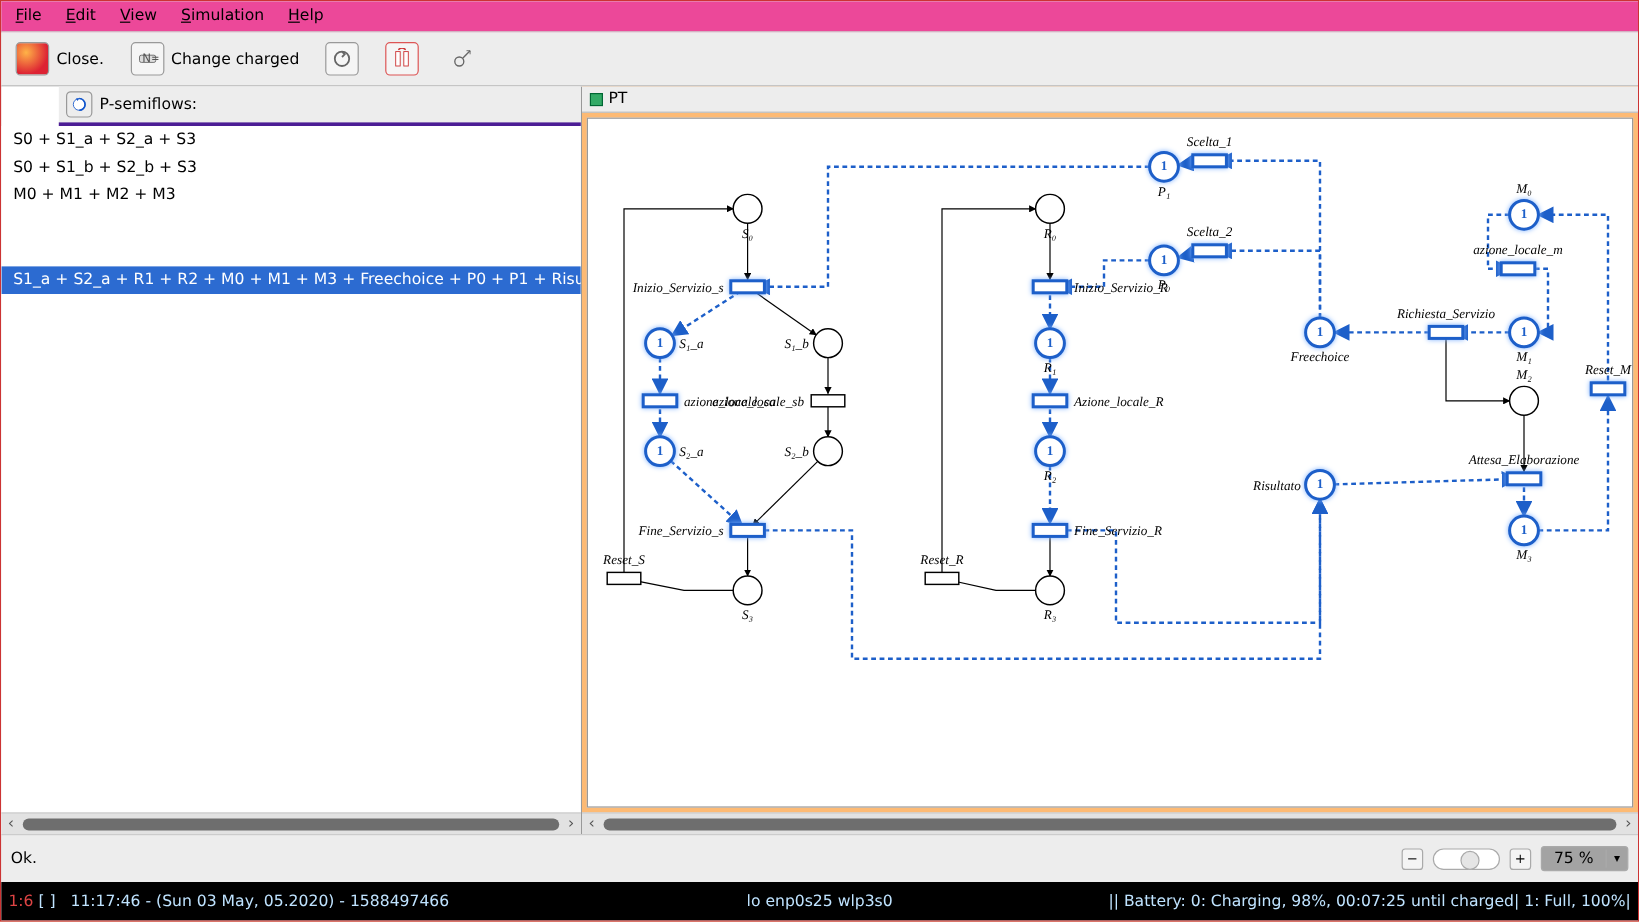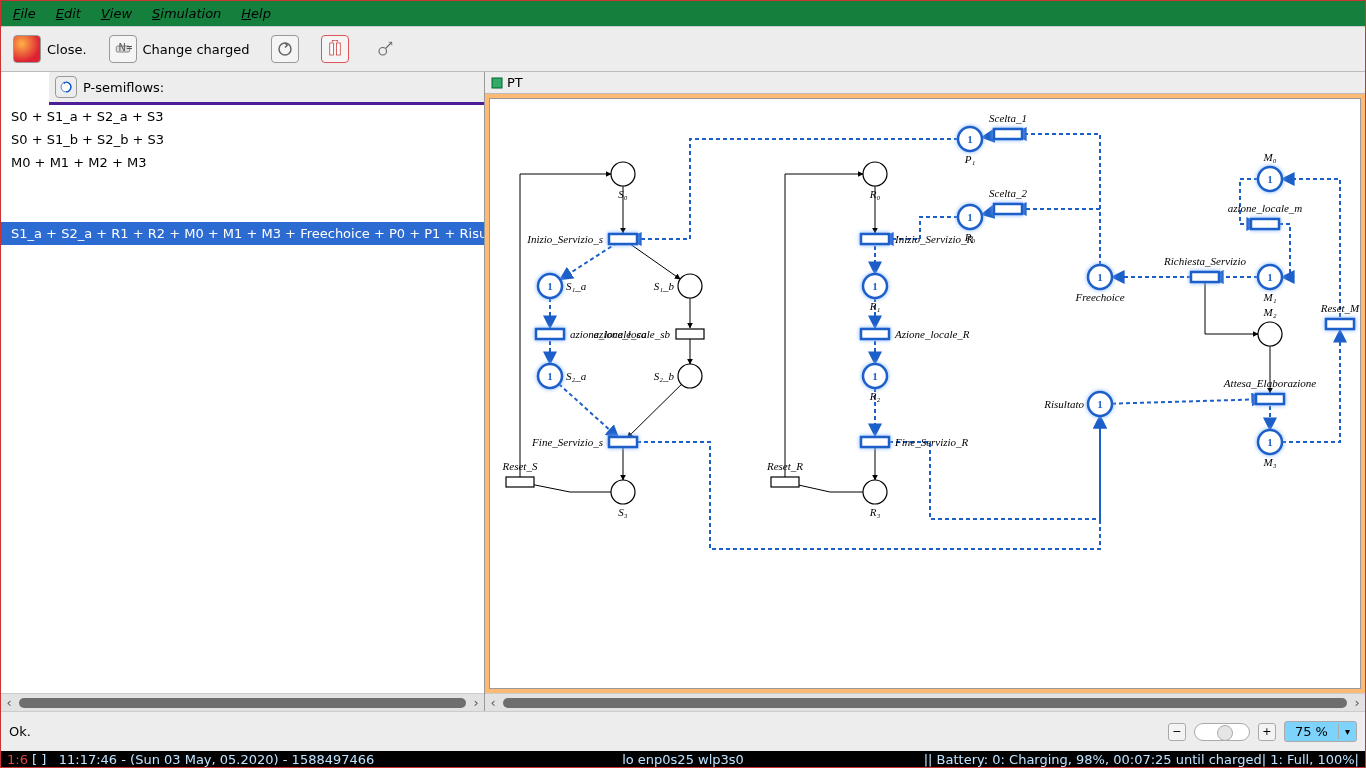--- a/index.html
+++ b/index.html
@@ -1,19 +1,19 @@
 <!DOCTYPE html>
 <html><head>
 <meta charset="utf-8">
 <style>
 * { margin:0; padding:0; box-sizing:border-box; font-family: "DejaVu Sans", Arial, sans-serif; font-size:13px; }
 body { width:1366px; height:768px; display:flex; flex-direction:column; background:#ededed; border:1px solid #c33; overflow:hidden; }
 
 
-.menubar { display:flex; gap:8px; padding:3px 6px; background:#15803d; border-bottom:1px solid #ccc;font-style:italic; }
+.menubar { display:flex; gap:8px; padding:3px 6px; background:#ec4899; border-bottom:1px solid #ccc; }
 .menubar span { padding:2px 6px; cursor:default; }
 .menubar span u { text-decoration:underline; }
 
 
 .toolbar { display:flex; align-items:center; gap:22px; padding:8px 12px; background:#ededed; border-bottom:1px solid #bbb; }
 .tb-btn { display:flex; align-items:center; gap:6px; cursor:default; }
 .tb-icon { width:28px; height:28px; border:1px solid #999; border-radius:4px; display:flex; align-items:center; justify-content:center; background:#f5f5f5; }
 .tb-icon.red-sq { background:radial-gradient(circle at 30% 30%, #ffb347, #d23 70%); }
 .tb-icon svg { width:18px; height:18px; }
 
@@ -44,26 +44,26 @@
 
 .canvas-wrap { flex:1; background:#fff; position:relative; margin:4px; border:1px solid #999; overflow:hidden; }
 .diagram { position:absolute; left:0; top:0; }
 
 
 .statusbar { display:flex; align-items:center; padding:4px 8px; background:#ededed; border-top:1px solid #ccc; height:40px; gap:8px; }
 .statusbar .grow { flex:1; }
 .zoom-pill { width:56px; height:18px; border:1px solid #aaa; border-radius:9px; background:#fff; position:relative; }
 .zoom-pill::after { content:""; position:absolute; left:22px; top:1px; width:14px; height:14px; background:#e5e5e5; border:1px solid #aaa; border-radius:50%; }
 .sq-btn { width:18px; height:18px; border:1px solid #aaa; border-radius:3px; display:flex; align-items:center; justify-content:center; font-size:11px; background:#f4f4f4; }
-.zoom-combo { display:flex; align-items:center; border:1px solid #aaa; border-radius:3px; background:#7dd3fc; }
+.zoom-combo { display:flex; align-items:center; border:1px solid #aaa; border-radius:3px; background:#a3a3a3; }
 .zoom-combo span { padding:2px 10px; }
 .zoom-combo .drop { border-left:1px solid #aaa; padding:2px 6px; font-size:10px; }
 
 
-.osbar { height:16px; background:#000; color:#bfe3ff; display:flex; align-items:center; padding:0 6px; font-family:monospace; font-size:12px; white-space:nowrap;justify-content:flex-end; }
+.osbar { height:32px; background:#000; color:#bfe3ff; display:flex; align-items:center; padding:0 6px; font-family:monospace; font-size:12px; white-space:nowrap;justify-content:flex-end; }
 .osbar .seg { margin-right:10px; }
 .osbar .red { color:#d44; }
 .osbar .center { position:absolute; left:50%; transform:translateX(-50%); }
 .osbar { position:relative; }
 
 
 .pl { fill:#fff; stroke:#000; stroke-width:1.2; }
 .pl.hl { fill:#fff; stroke:#1d5fc9; stroke-width:2.5; filter:drop-shadow(0 0 2px #7fb2ff); }
 .tok { font:11px serif; fill:#1d5fc9; text-anchor:middle; dominant-baseline:central; font-weight:bold; }
 .tr { fill:#fff; stroke:#000; stroke-width:1.2; }

